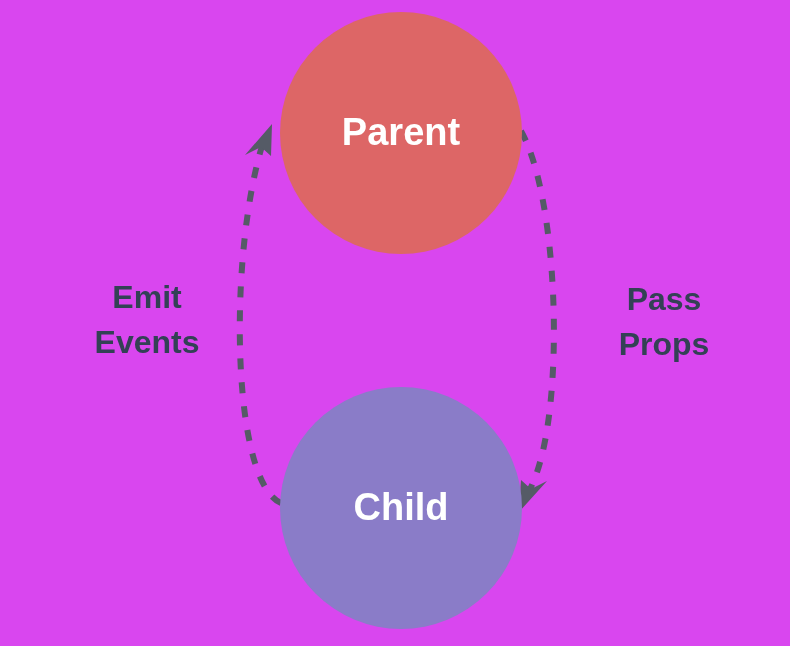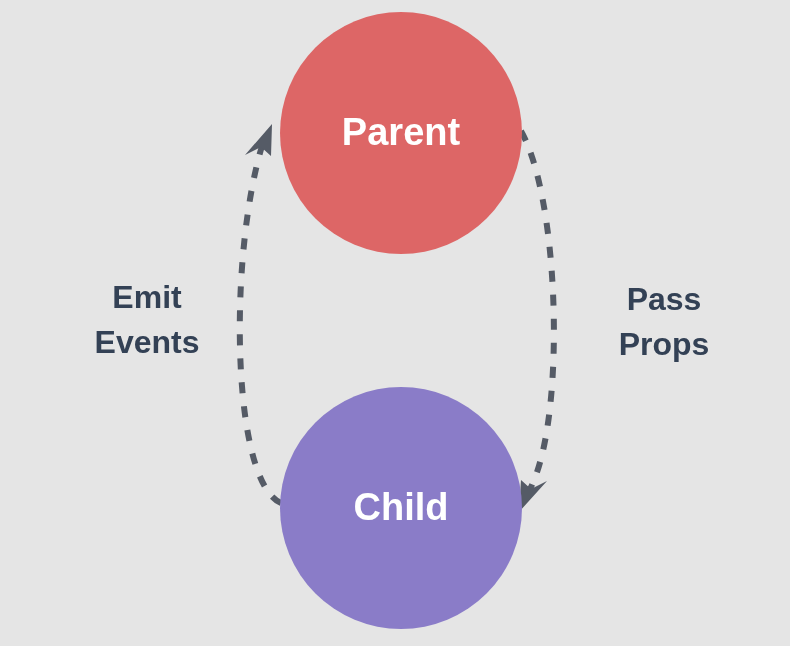--- a/index.html
+++ b/index.html
@@ -39,21 +39,21 @@
     font-family: "Liberation Sans", sans-serif;
     font-weight: bold;
     font-size: 32px;
     fill: #334155;
     text-anchor: middle;
   }
 </style>
 </head>
 <body>
 
-<div id="diagram-root" style="background: #e5e5e5;">
+<div id="diagram-root" style="background: #d946ef;">
 
   <svg id="diagram-svg" viewBox="0 0 790 646" xmlns="http://www.w3.org/2000/svg">
 
     <g>
       <path d="M 281 503 C 232 482 228 260 262 146" fill="none" stroke="#555b66" stroke-width="6" stroke-linecap="butt" stroke-dasharray="11 13"></path>
       <polygon points="272,124 271,156 261,147 245,155" fill="#555b66"></polygon>
     </g>
 
     <g>
       <path d="M 521 131 C 560 200 566 420 530 489" fill="none" stroke="#555b66" stroke-width="6" stroke-linecap="butt" stroke-dasharray="11 13"></path>

